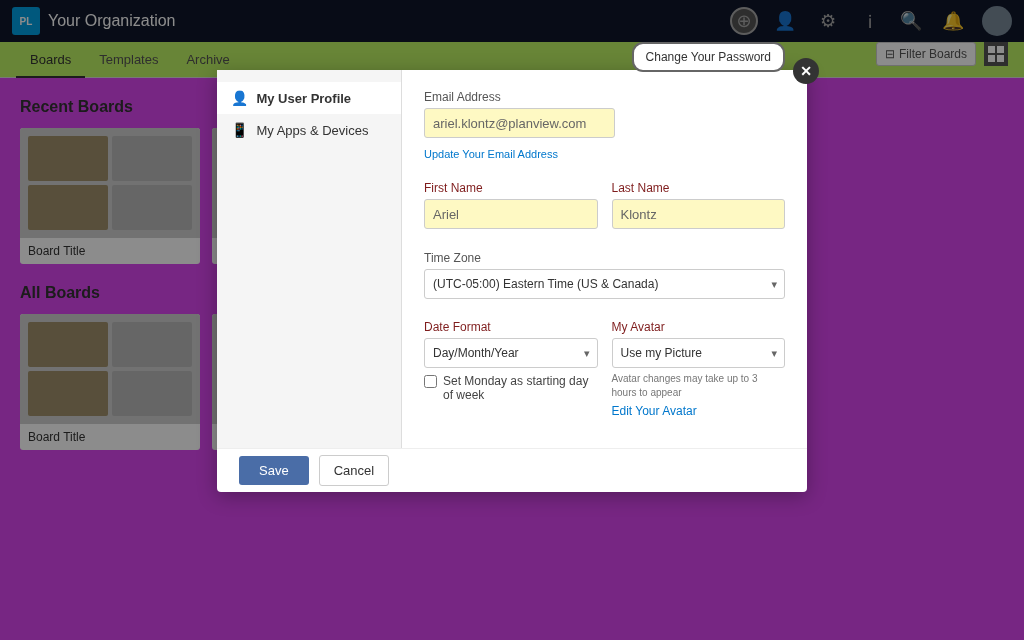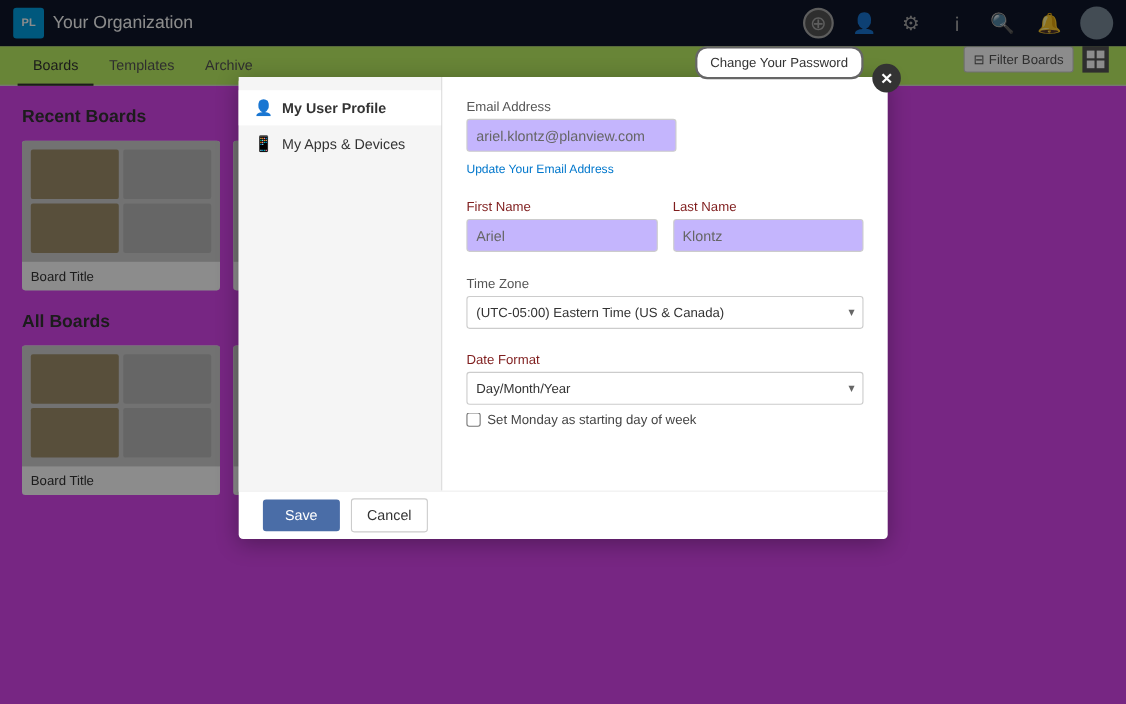--- a/index.html
+++ b/index.html
@@ -260,21 +260,21 @@
     }
 
     .form-input {
       width: 100%;
       height: 30px;
       border: 1px solid #ccc;
       border-radius: 3px;
       padding: 4px 8px;
       font-size: 13px;
       color: #666;
-      background: #c4b5fd;
+      background: #fef9c3;
       margin-bottom: 10px;
     }
 
     .form-row {
       display: flex;
       gap: 14px;
       margin-bottom: 10px;
     }
     .form-col {
       flex: 1;
@@ -554,20 +554,31 @@
                 <option>Day/Month/Year</option>
                 <option>Month/Day/Year</option>
                 <option>Year/Month/Day</option>
               </select>
             </div>
             <label class="checkbox-label">
               <input type="checkbox" style="">
               <span>Set Monday as starting day of week</span>
             </label>
           </div>
+          <div class="avatar-col">
+            <label class="form-col-label">My Avatar</label>
+            <div class="select-wrapper">
+              <select class="form-select">
+                <option>Use my Picture</option>
+                <option>Use Default</option>
+              </select>
+            </div>
+            <div class="avatar-note">Avatar changes may take up to 3 hours to appear</div>
+            <span class="edit-avatar-link">Edit Your Avatar</span>
+          </div>
         </div>
       </div>
     </div>
 
     <div class="modal-footer">
       <button class="btn-save">Save</button>
       <button class="btn-cancel">Cancel</button>
     </div>
   </div>
 </div>

